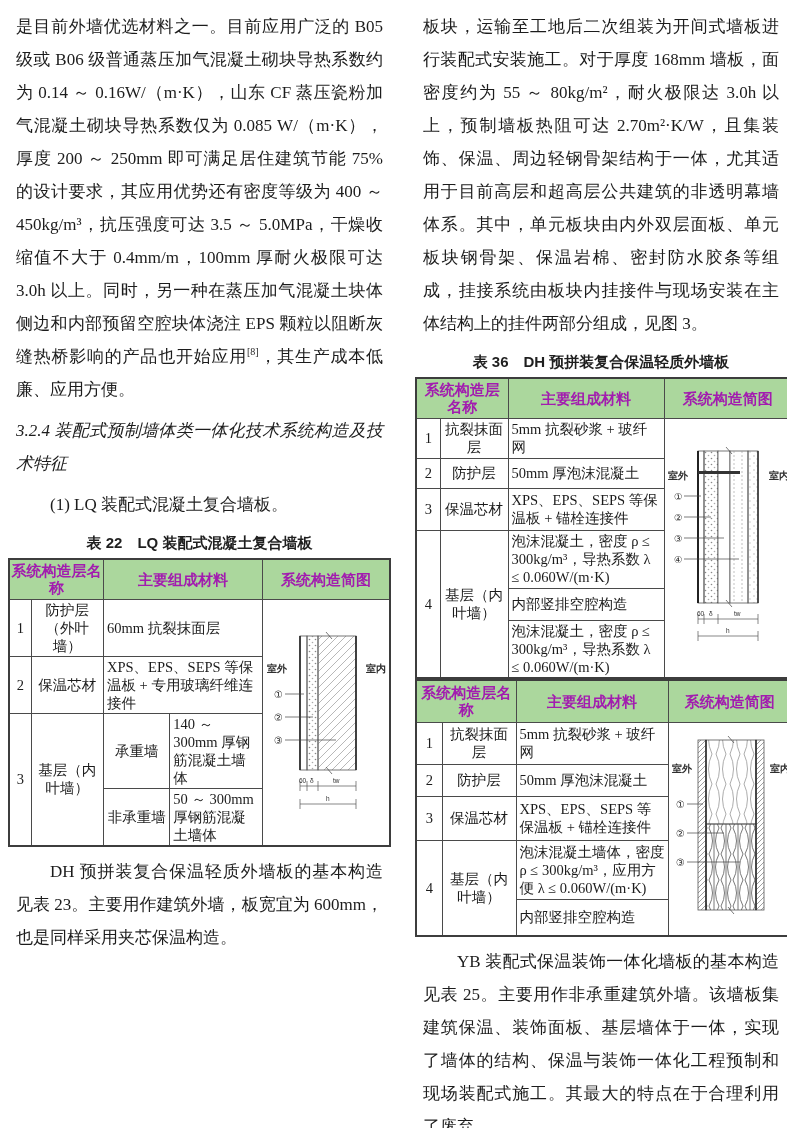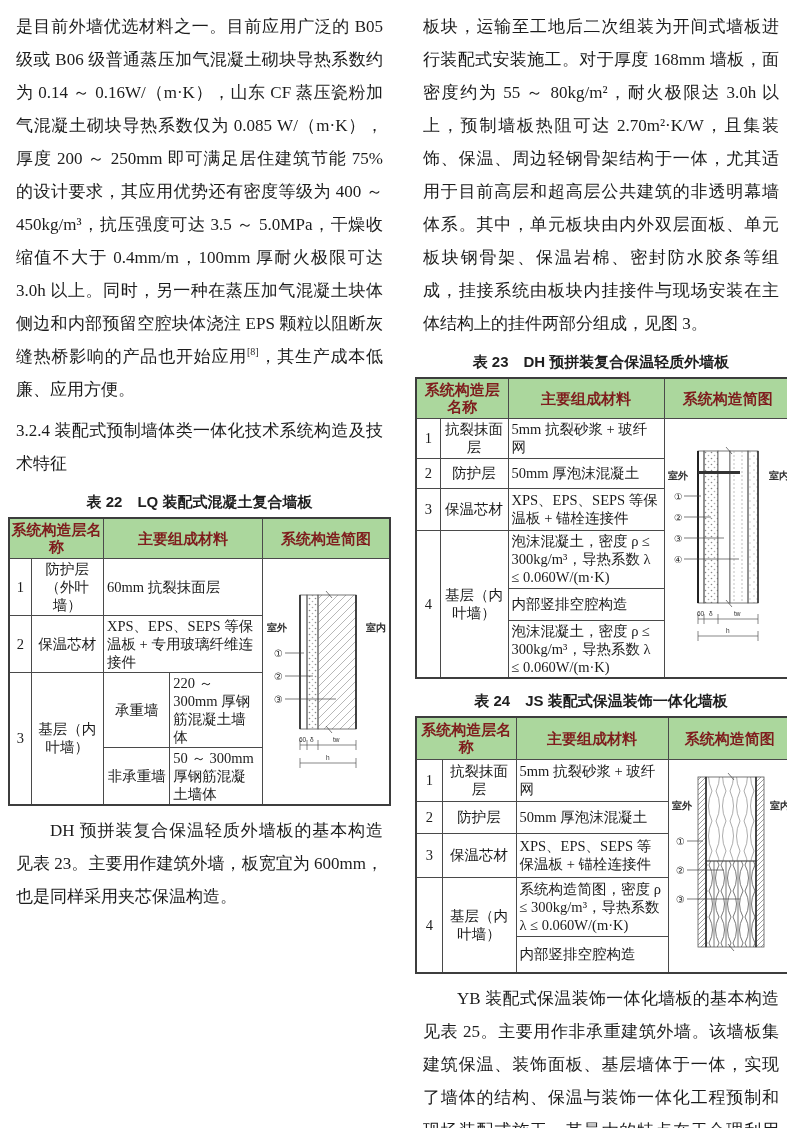--- a/index.html
+++ b/index.html
@@ -3,46 +3,47 @@
 <meta charset="utf-8">
 <style>
   html,body{margin:0;padding:0;background:#ffffff;}
   body{width:800px;height:1130px;position:relative;overflow:hidden;
        font-family:"Liberation Serif","DejaVu Serif",serif;color:#1c1c1c;}
   .col{position:absolute;top:2px;height:1126px;overflow:hidden;}
   #col-left{left:8px;width:383px;}
   #col-right{left:415px;width:372px;}
   .col p{margin:8px;font-size:17px;line-height:33px;text-align:justify;}
   .indent{text-indent:2em;}
-  .subhead{font-size:17px;line-height:33px;font-weight:400;margin:0;text-align:justify;}
+  .subhead{font-size:17px;line-height:33px;font-style:italic;font-weight:400;margin:0;text-align:justify;}
   sup.ref{font-size:10px;line-height:0;}
   .tcaption{font-family:"Liberation Sans","DejaVu Sans",sans-serif;font-weight:700;
             font-size:15px;line-height:18px;text-align:center;color:#1f1f1f;
             margin:13px 0 6px 0;}
   table.ctable{border-collapse:collapse;width:100%;table-layout:fixed;
                font-size:14.5px;line-height:18px;border:2px solid #3d3d3d;}
   .ctable th{background:#abd79d;font-family:"Liberation Sans","DejaVu Sans",sans-serif;
-             font-weight:700;color:#7f1d1d;font-size:15px;padding:2px 1px;line-height:17px;}
+             font-weight:700;color:#a21caf;font-size:15px;padding:2px 1px;line-height:17px;}
   .ctable td,.ctable th{border:1px solid #4a4a4a;overflow:hidden;}
   .ctable td{padding:1px 3px;}
   .cell-num{text-align:center;}
   .cell-name{text-align:center;margin-top:36px;}
   .cell-mat{text-align:left;margin-left:44px;}
   .cell-diag{vertical-align:middle;text-align:center;padding:1px;}
   svg text{font-family:"Liberation Sans","DejaVu Sans",sans-serif;fill:#2e2e2e;}
 </style>
 </head>
 <body>
 
 <div class="col" id="col-left">
 
   <p><span>是目前外墙优选材料之一。目前应用广泛的 B05 级或 B06 级普通蒸压加气混凝土砌块导热系数约为 0.14 ～ 0.16W/（m·K），山东 CF 蒸压瓷粉加气混凝土砌块导热系数仅为 0.085 W/（m·K），厚度 200 ～ 250mm 即可满足居住建筑节能 75% 的设计要求，其应用优势还有密度等级为 400 ～ 450kg/m³，抗压强度可达 3.5 ～ 5.0MPa，干燥收缩值不大于 0.4mm/m，100mm 厚耐火极限可达 3.0h 以上。同时，另一种在蒸压加气混凝土块体侧边和内部预留空腔块体浇注 EPS 颗粒以阻断灰缝热桥影响的产品也开始应用</span><sup class="ref">[8]</sup><span>，其生产成本低廉、应用方便。</span></p>
 
   <p class="subhead">3.2.4 装配式预制墙体类一体化技术系统构造及技术特征</p>
 
+  <p class="indent">(1) LQ 装配式混凝土复合墙板。</p>
 
   <div class="tcaption">表 22　LQ 装配式混凝土复合墙板</div>
 
   <table class="ctable">
     <colgroup>
         <col style="width:22px">
         <col style="width:72px">
         <col style="width:66px">
         <col style="width:92px">
         <col style="width:127px">
@@ -100,38 +101,38 @@
     </tr>
     <tr style="height:56px">
       <td class="cell-num">2</td>
       <td class="cell-name">保温芯材</td>
       <td colspan="2" class="cell-mat">XPS、EPS、SEPS 等保温板 + 专用玻璃纤维连接件</td>
     </tr>
     <tr style="height:52px">
       <td class="cell-num" rowspan="2">3</td>
       <td class="cell-name" rowspan="2">基层（内叶墙）</td>
       <td class="cell-name">承重墙</td>
-      <td class="cell-mat">220 ～ 300mm 厚钢筋混凝土墙体</td>
+      <td class="cell-mat">140 ～ 300mm 厚钢筋混凝土墙体</td>
     </tr>
     <tr style="height:54px">
       <td class="cell-name">非承重墙</td>
       <td class="cell-mat">50 ～ 300mm 厚钢筋混凝土墙体</td>
     </tr>
   </tbody>
     </table>
 
   <p class="indent">DH 预拼装复合保温轻质外墙板的基本构造见表 23。主要用作建筑外墙，板宽宜为 600mm，也是同样采用夹芯保温构造。</p>
 
 </div>
 
 <div class="col" id="col-right">
 
   <p>板块，运输至工地后二次组装为开间式墙板进行装配式安装施工。对于厚度 168mm 墙板，面密度约为 55 ～ 80kg/m²，耐火极限达 3.0h 以上，预制墙板热阻可达 2.70m²·K/W，且集装饰、保温、周边轻钢骨架结构于一体，尤其适用于目前高层和超高层公共建筑的非透明幕墙体系。其中，单元板块由内外双层面板、单元板块钢骨架、保温岩棉、密封防水胶条等组成，挂接系统由板块内挂接件与现场安装在主体结构上的挂件两部分组成，见图 3。</p>
 
-  <div class="tcaption">表 23　DH 预拼装复合保温轻质外墙板</div>
+  <div class="tcaption">表 36　DH 预拼装复合保温轻质外墙板</div>
 
   <table class="ctable">
     <colgroup>
         <col style="width:24px">
         <col style="width:68px">
         <col style="width:156px">
         <col style="width:128px">
       </colgroup>
     <tbody>
         <tr style="height:40px">
@@ -209,21 +210,20 @@
     </tr>
     <tr style="height:32px">
       <td class="cell-mat">内部竖排空腔构造</td>
     </tr>
     <tr style="height:58px">
       <td class="cell-mat">泡沫混凝土，密度 ρ ≤ 300kg/m³，导热系数 λ ≤ 0.060W/(m·K)</td>
     </tr>
   </tbody>
     </table>
 
-  <div class="tcaption">表 24　JS 装配式保温装饰一体化墙板</div>
 
   <table class="ctable">
     <colgroup>
         <col style="width:26px">
         <col style="width:74px">
         <col style="width:152px">
         <col style="width:124px">
       </colgroup>
     <tbody>
         <tr style="height:42px">
@@ -273,21 +273,21 @@
       <td class="cell-mat">50mm 厚泡沫混凝土</td>
     </tr>
     <tr style="height:44px">
       <td class="cell-num">3</td>
       <td class="cell-name">保温芯材</td>
       <td class="cell-mat">XPS、EPS、SEPS 等保温板 + 锚栓连接件</td>
     </tr>
     <tr style="height:58px">
       <td class="cell-num" rowspan="2">4</td>
       <td class="cell-name" rowspan="2">基层（内叶墙）</td>
-      <td class="cell-mat">系统构造简图，密度 ρ ≤ 300kg/m³，导热系数 λ ≤ 0.060W/(m·K)</td>
+      <td class="cell-mat">泡沫混凝土墙体，密度 ρ ≤ 300kg/m³，应用方便 λ ≤ 0.060W/(m·K)</td>
     </tr>
     <tr style="height:36px">
       <td class="cell-mat">内部竖排空腔构造</td>
     </tr>
   </tbody>
     </table>
 
   <p class="indent">YB 装配式保温装饰一体化墙板的基本构造见表 25。主要用作非承重建筑外墙。该墙板集建筑保温、装饰面板、基层墙体于一体，实现了墙体的结构、保温与装饰一体化工程预制和现场装配式施工。其最大的特点在于合理利用了废弃</p>
 </div>
 

